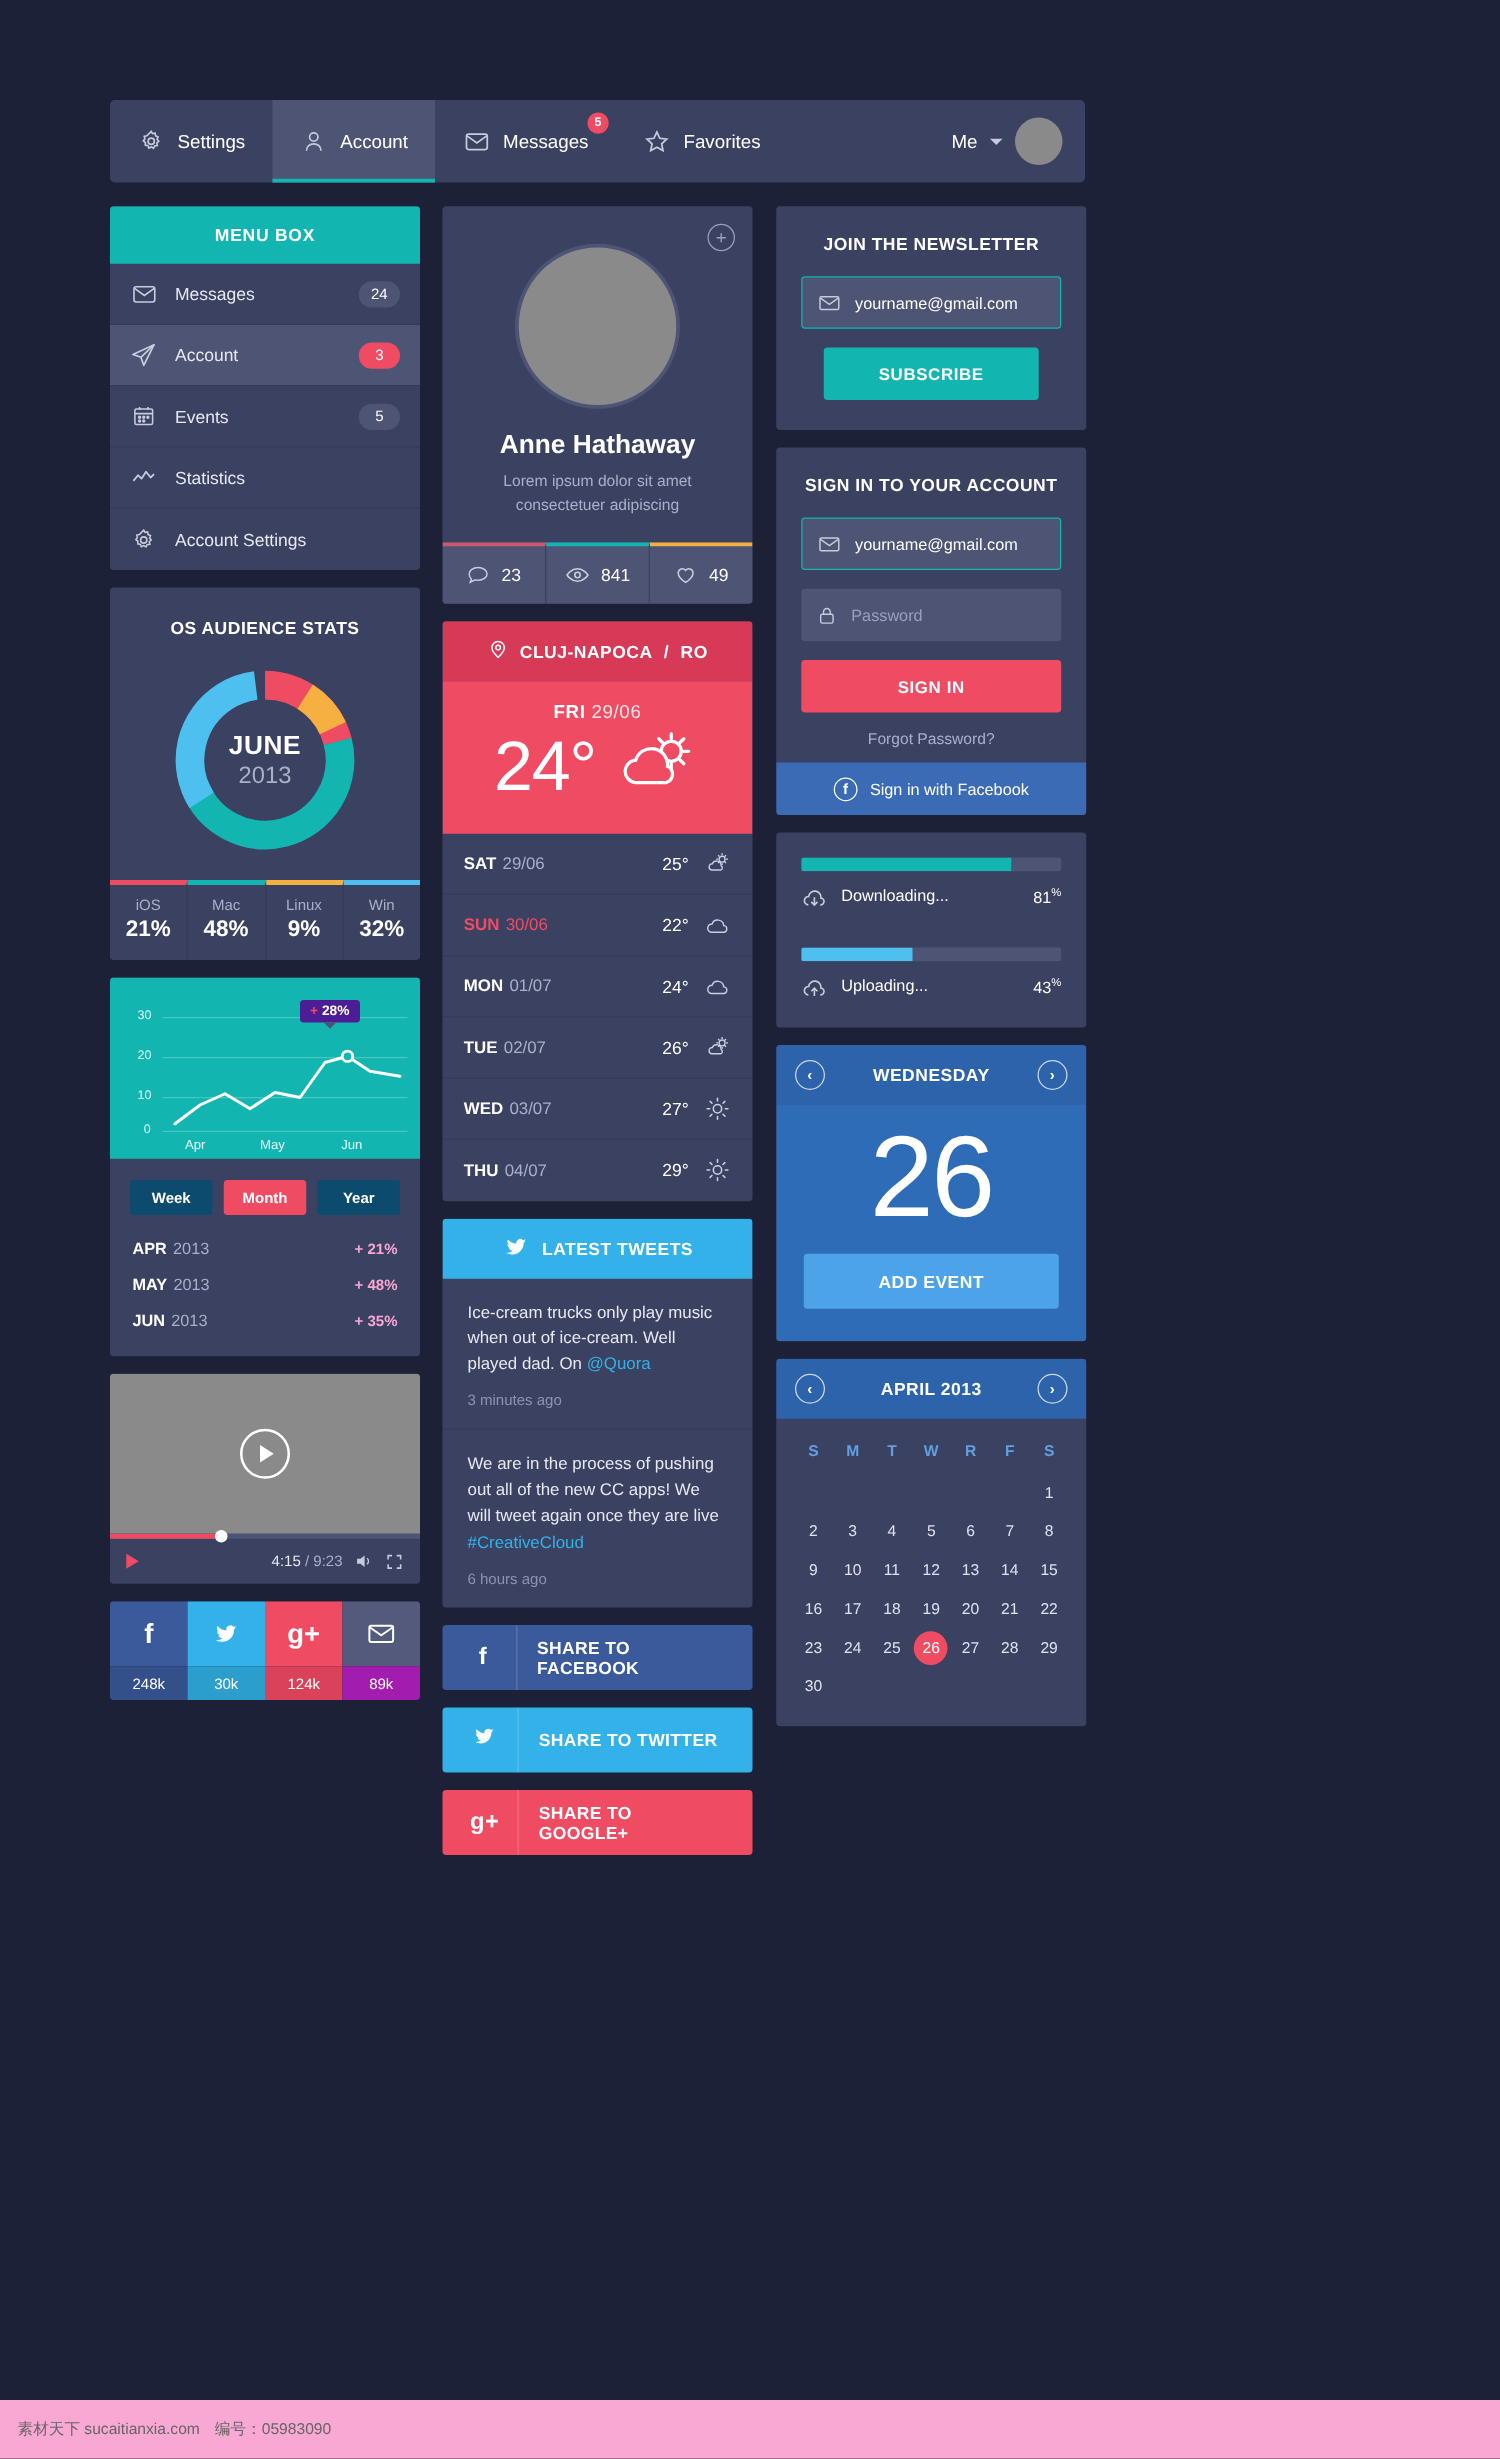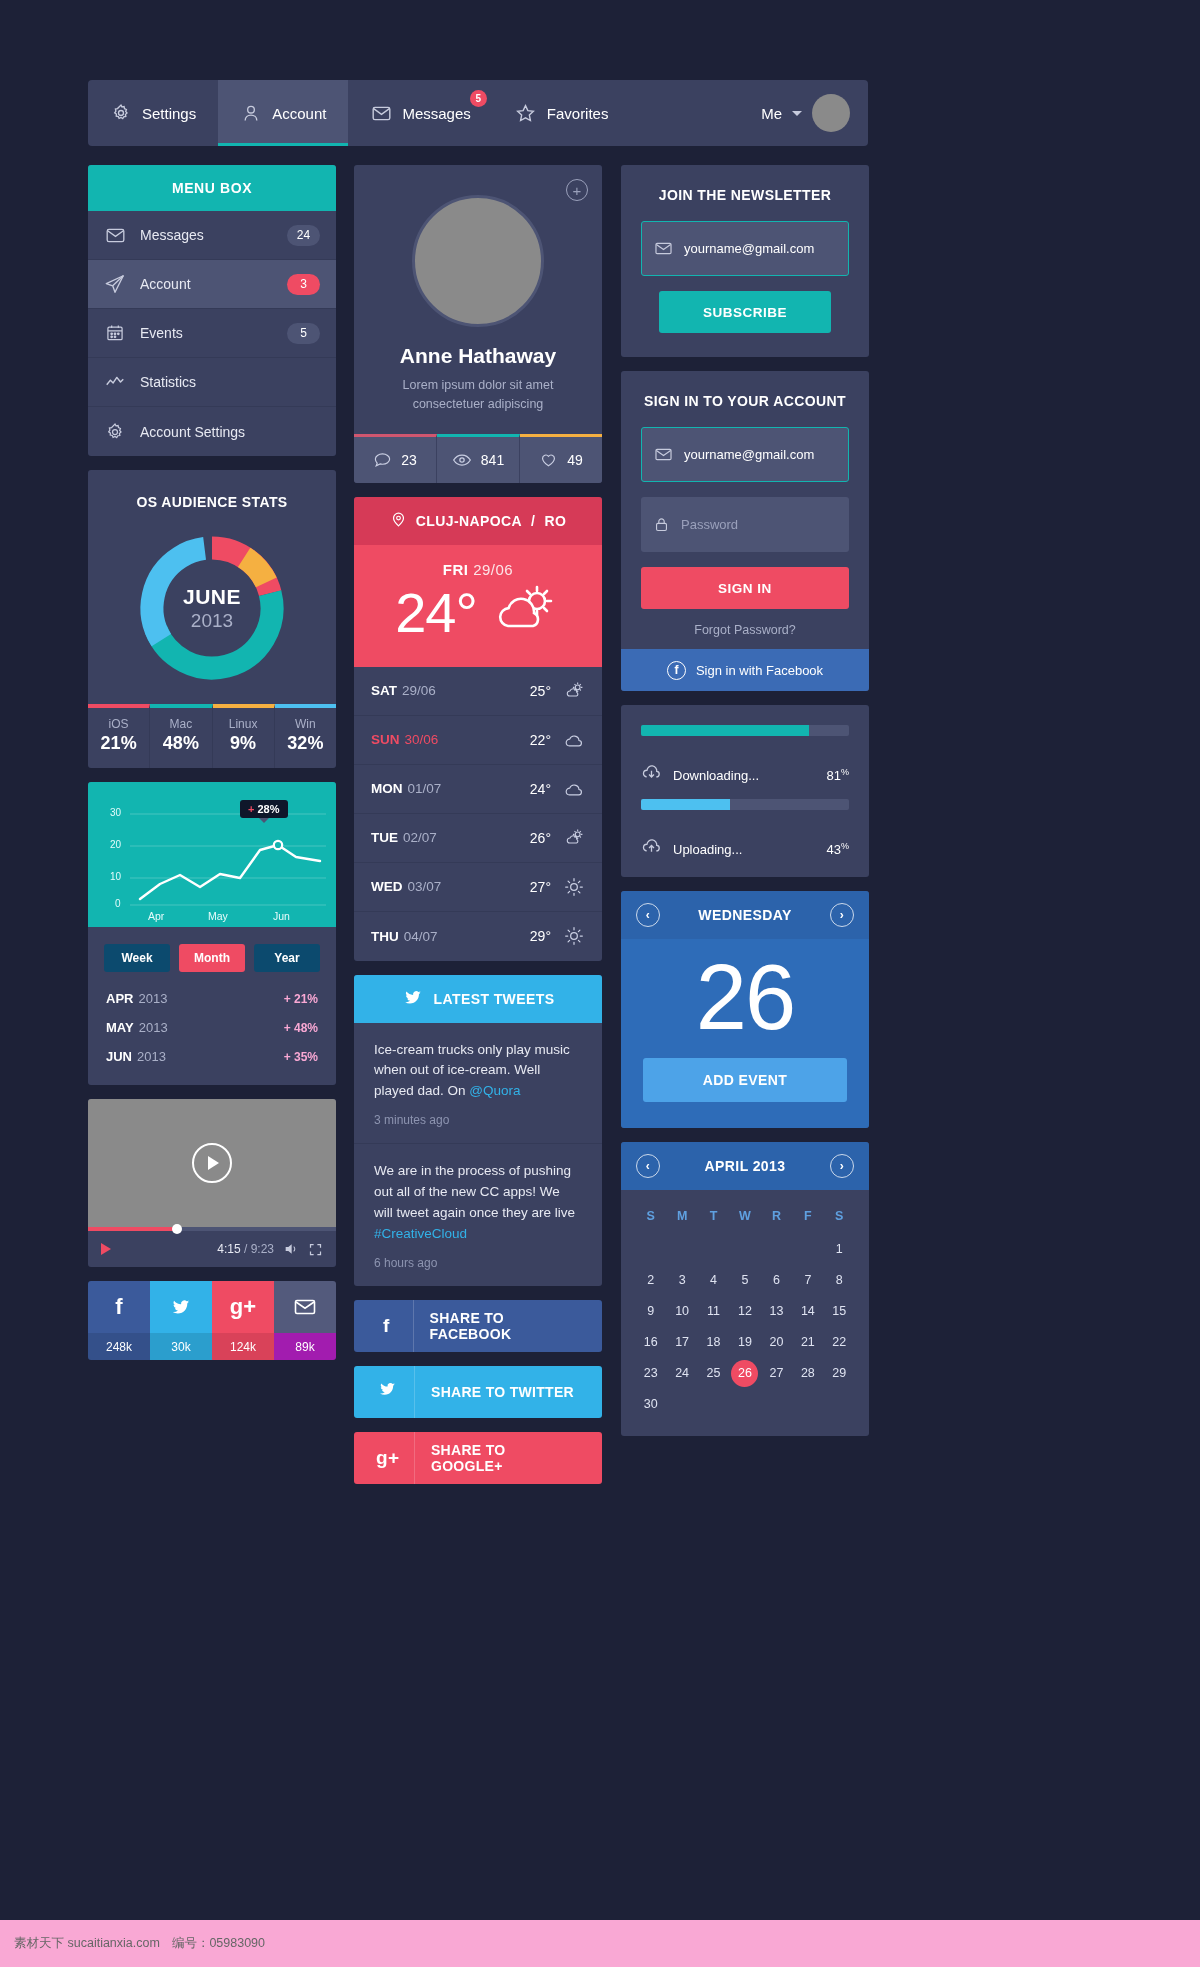--- a/index.html
+++ b/index.html
@@ -85,21 +85,21 @@
   }
   .os-cell:last-child{ border-right:none; }
   .os-name{ font-size:12px; color:#aab0c8; }
   .os-pct{ font-size:18px; font-weight:bold; margin-top:2px; }
 
   
   .lchart{ background:#12b5b0; height:145px; position:relative; }
   .lchart svg{ position:absolute; inset:0; }
   .tip{
     position:absolute; left:152px; top:18px;
-    background:#0f172a; color:#fff; font-size:11px; font-weight:bold;
+    background:#4c1d95; color:#fff; font-size:11px; font-weight:bold;
     padding:3px 8px; border-radius:3px;
   }
   .tip:after{
     content:""; position:absolute; left:50%; margin-left:-5px; bottom:-5px;
     border-left:5px solid transparent;border-right:5px solid transparent;border-top:5px solid #4d5474;
   }
   .tip .pl{ color:#ef4b63; }
   .seg{ display:flex; gap:9px; padding:17px 16px 12px; }
   .seg-btn{
     flex:1; text-align:center; padding:7px 0; font-size:12px; font-weight:bold;
@@ -202,21 +202,21 @@
   .share .sep{ width:1px; height:52px; background:rgba(255,255,255,.18); }
   .share.fb{ background:#3b5a9b; }
   .share.tw{ background:#32b2e8; }
   .share.gp{ background:#ef4b63; }
   .share .gl{ font-size:19px; font-weight:bold; width:22px; text-align:center; }
 
   
   .box-pad{ padding:22px 20px 24px; }
   .box-title{ text-align:center;font-size:14px;font-weight:bold;letter-spacing:.4px;margin-bottom:18px; }
   .field{
-    height:55px; border-radius:3px; background:#4d5474; display:flex; align-items:center;
+    height:42px; border-radius:3px; background:#4d5474; display:flex; align-items:center;
     padding:0 12px; gap:11px; margin-bottom:15px;
   }
   .field.tealborder{ border:1px solid #12b5b0; }
   .field .fi{ color:#c7cbdd; display:flex; }
   .field .fv{ font-size:13px; color:#fff; }
   .field .fp{ font-size:13px; color:#9aa0bb; }
   .btn{
     height:42px; border-radius:3px; display:flex;align-items:center;justify-content:center;
     font-size:13.5px; font-weight:bold; letter-spacing:.5px; cursor:pointer;
   }
@@ -226,21 +226,21 @@
   .fbbar{
     background:#3b6bb5; height:42px; display:flex;align-items:center;justify-content:center;gap:10px;
     font-size:13px; cursor:pointer;
   }
   .fcircle{ width:19px;height:19px;border-radius:50%;border:1.5px solid #fff;display:flex;align-items:center;justify-content:center;font-size:12px;font-weight:bold; }
 
   
   .prog-pad{ padding:20px 20px 20px; }
   .ptrack{ height:11px; border-radius:2px; background:#4d5474; overflow:hidden; }
   .pfill{ height:11px; }
-  .prow{ display:flex; align-items:flex-end; gap:11px; padding:12px 0 16px; font-size:13px;margin-top:14px; }
+  .prow{ display:flex; align-items:flex-start; gap:11px; padding:12px 0 28px; font-size:13px; }
   .prow .pi{ color:#c7cbdd; display:flex; }
   .prow .pv{ margin-left:auto; font-size:13px; }
   .prow .pv sup{ font-size:9px; }
 
   
   .day-head{
     background:#2c63ab; height:48px; display:flex;align-items:center;justify-content:space-between;
     padding:0 15px; font-size:14px; font-weight:bold; letter-spacing:.4px;
   }
   .circ-btn{

